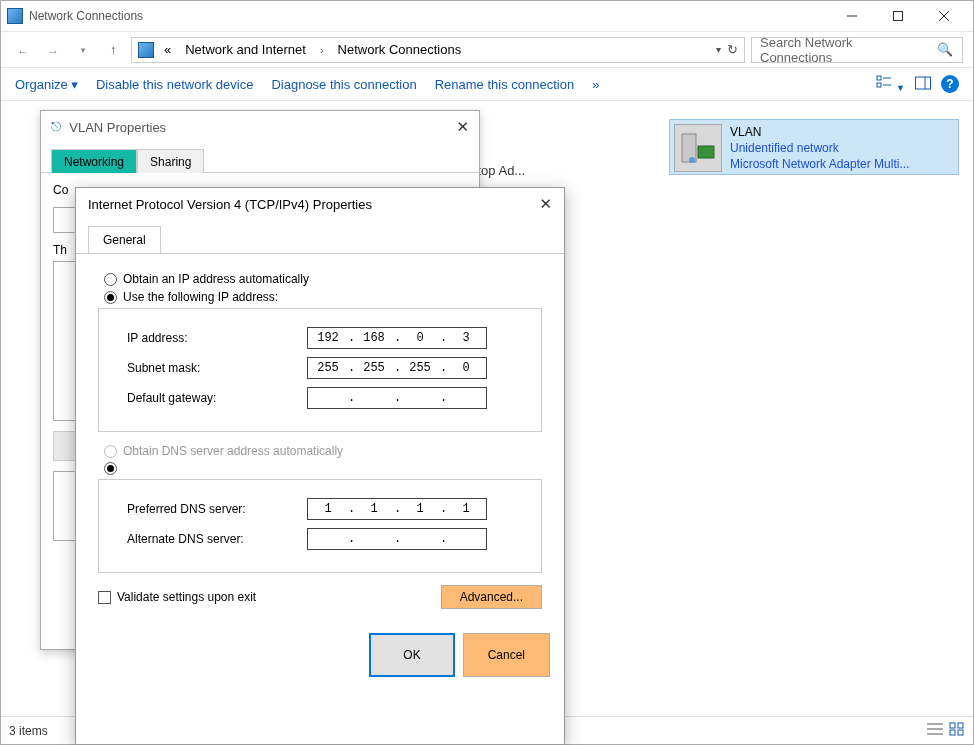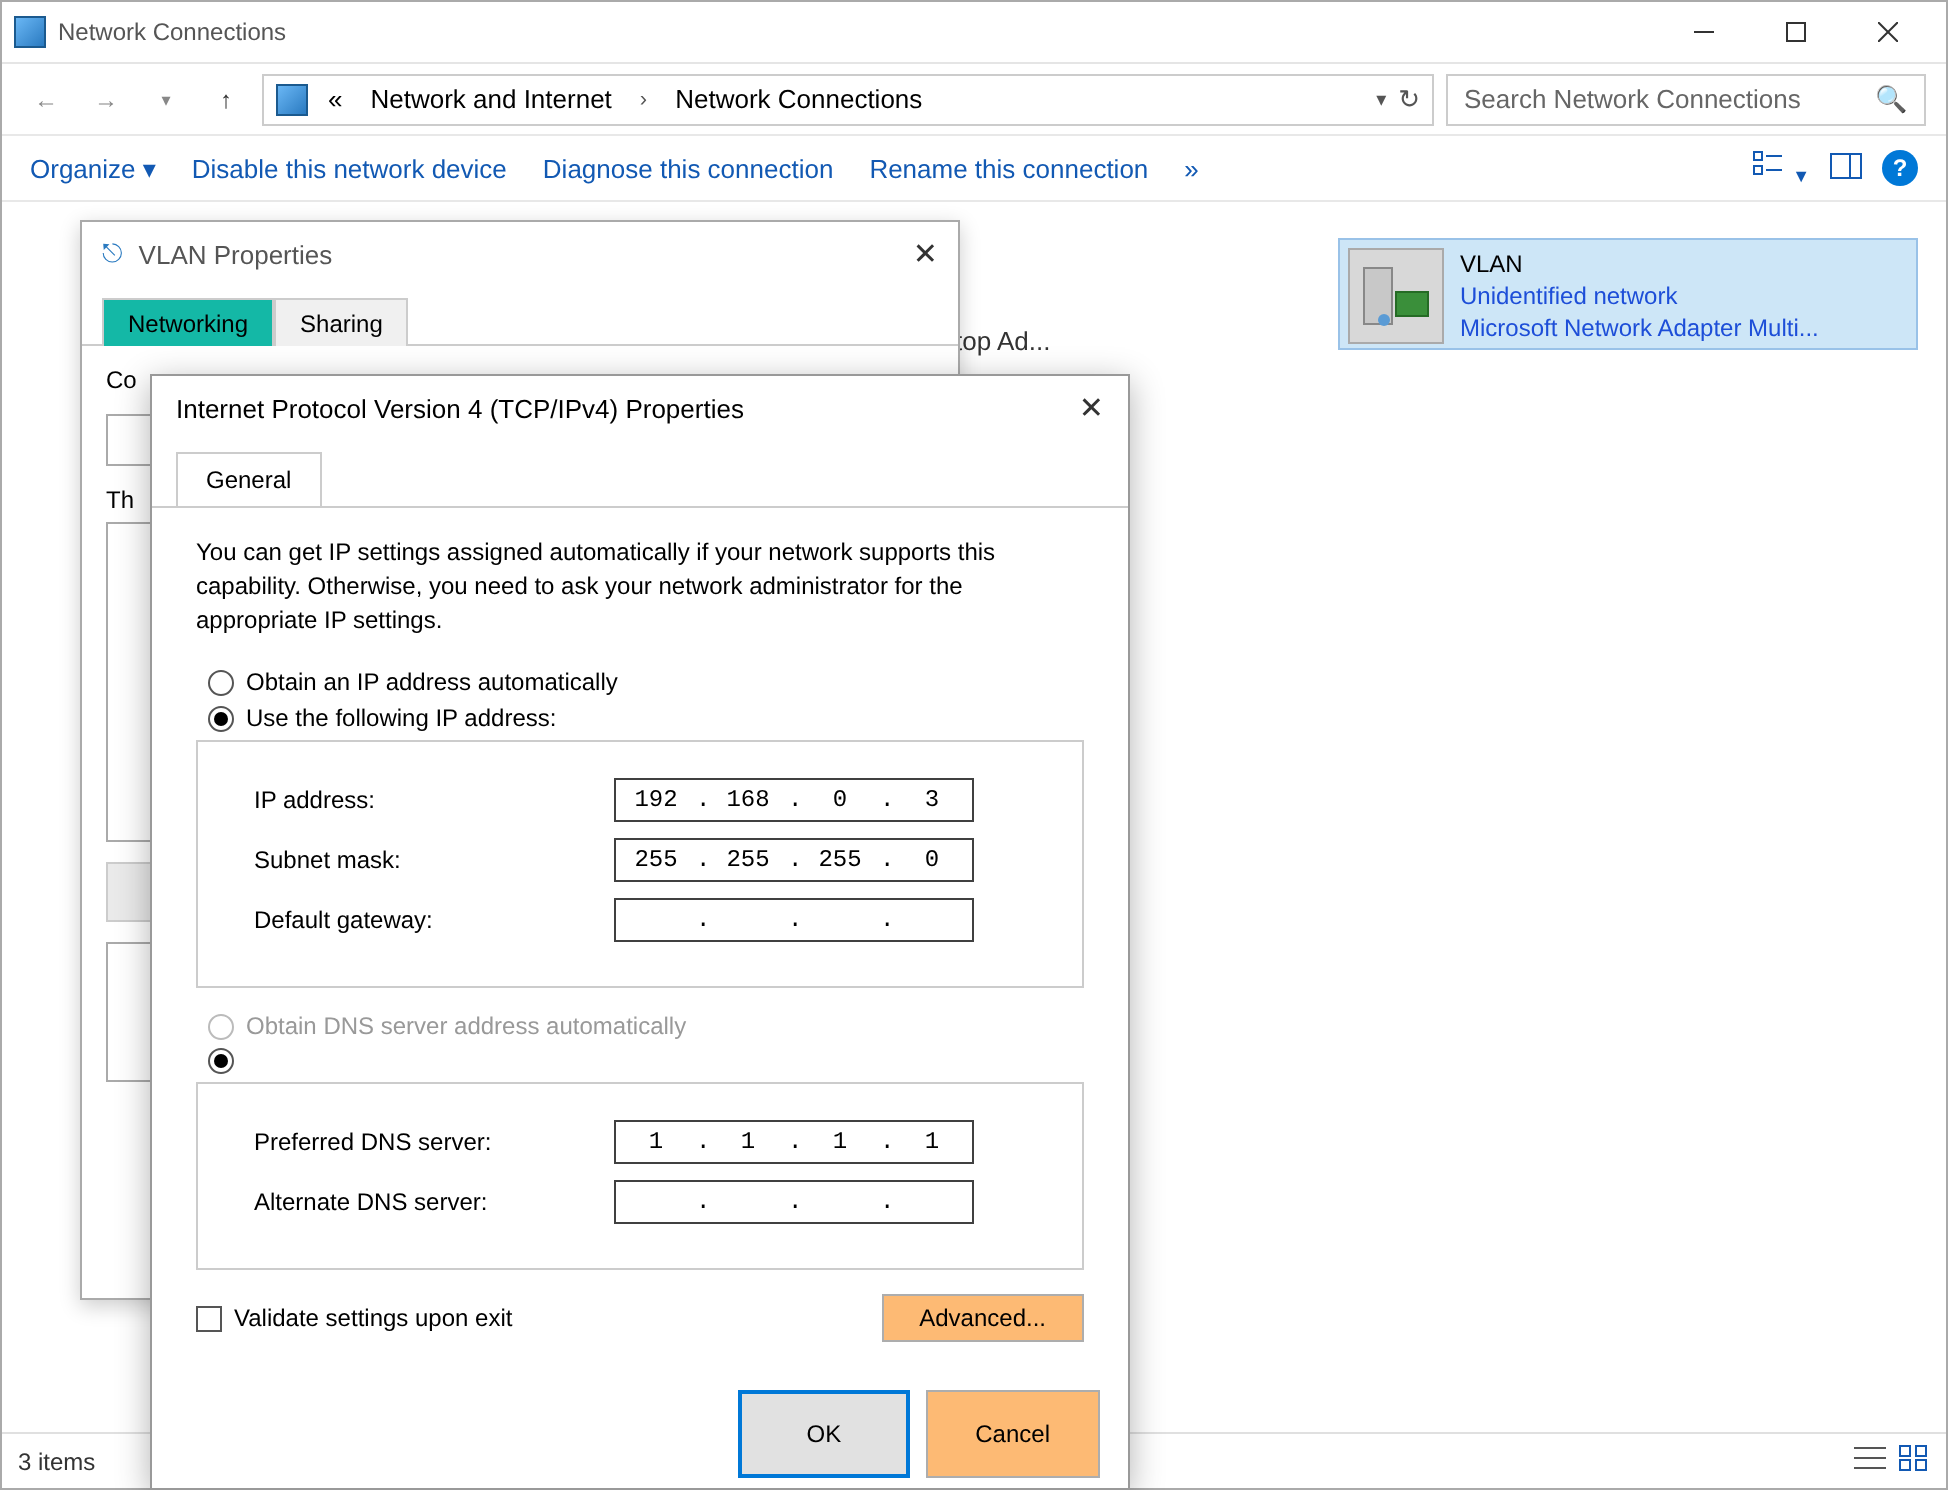--- a/index.html
+++ b/index.html
@@ -12,21 +12,21 @@
 .win-controls { display: flex; gap: 0; }
 .win-btn { width: 46px; height: 30px; display: flex; align-items: center; justify-content: center; color: #555; }
 .win-btn svg { width: 10px; height: 10px; }
 .navbar { height: 36px; display: flex; align-items: center; gap: 6px; padding: 0 10px; border-top: 1px solid #e5e5e5; }
 .nav-arrow { width: 24px; height: 24px; display: flex; align-items: center; justify-content: center; color: #888; }
 .nav-arrow.enabled { color: #333; }
 .addressbar { flex: 1; height: 26px; border: 1px solid #ccc; display: flex; align-items: center; padding: 0 6px; gap: 6px; font-size: 13px; }
 .addressbar .chev { color: #555; padding: 0 4px; font-size: 11px; }
 .addressbar .seg { padding: 0 4px; }
 .addr-controls { display: flex; align-items: center; gap: 6px; margin-left: 6px; color: #555; }
-.searchbox { width: 240px; height: 26px; border: 1px solid #ccc; display: flex; align-items: center; padding: 0 8px; gap: 24px; color: #666; font-size: 13px; }
+.searchbox { width: 212px; height: 26px; border: 1px solid #ccc; display: flex; align-items: center; padding: 0 8px; gap: 24px; color: #666; font-size: 13px; }
 .searchbox .ph { flex: 1; }
 
 .cmdbar { height: 34px; display: flex; align-items: center; gap: 18px; padding: 0 14px; color: #1259b3; border-top: 1px solid #e8e8e8; border-bottom: 1px solid #e8e8e8; font-size: 13px; }
 .cmdbar .spacer { flex: 1; }
 .cmdbar .icons { color: #1259b3; display: flex; align-items: center; gap: 10px; }
 .cmdbar .help { display: inline-flex; width: 18px; height: 18px; border-radius: 50%; background: #0078d7; color: #fff; align-items: center; justify-content: center; font-weight: bold; font-size: 12px; }
 
 .explorer-body { position: relative; height: calc(100% - 30px - 36px - 34px - 28px); }
 .adapter { position: absolute; right: 14px; top: 18px; width: 290px; height: 56px; border: 1px solid #99c2e8; background: #cde6f7; display: flex; gap: 8px; padding: 4px; }
 .adapter .ic { width: 48px; height: 48px; background: #d8d8d8; border: 1px solid #aaa; display: flex; align-items: center; justify-content: center; }
@@ -222,21 +222,20 @@
 <div class="dlg-ipv4">
   <div class="dlg-title">
     <span>Internet Protocol Version 4 (TCP/IPv4) Properties</span>
     <span class="cl close-x">✕</span>
   </div>
   <div class="tabs">
     <div class="tab">General</div>
   </div>
   <div class="tab-border"></div>
   <div class="body">
-    <div class="intro">You can get IP settings assigned automatically if your network supports this capability. Otherwise, you need to ask your network administrator for the appropriate IP settings.</div>
 
     <div class="radiogrp">
       <div class="radiorow">
         <span class="radio"></span>
         <span>Obtain an IP address automatically</span>
       </div>
       <div class="radiorow">
         <span class="radio">
             <span class="dot"></span>
           </span>

